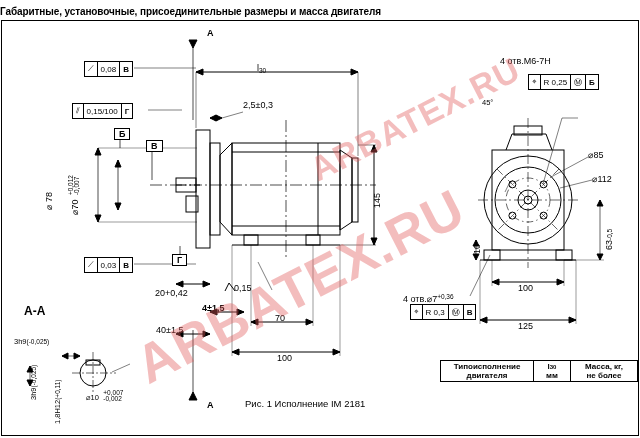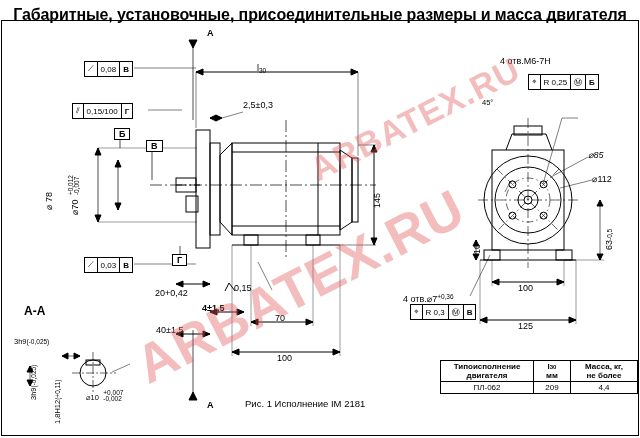--- a/index.html
+++ b/index.html
@@ -6,22 +6,22 @@
   body{
     width:640px;height:438px;
     background:#ffffff;
     font-family:"Liberation Sans", sans-serif;
     color:#000;
     position:relative;
     overflow:hidden;
   }
   .abs{position:absolute;}
   .title{
-    top:6px;left:0;width:640px;text-align:center;
-    font-size:16px;font-weight:bold;letter-spacing:-0.1px;
+    top:6px;left:0;width:640px;
+    font-size:10px;font-weight:bold;letter-spacing:-0.1px;
   }
   .frame{
     position:absolute;left:1px;top:20px;width:636px;height:414px;
     border:1px solid #000;
   }
   .txt{font-size:9px;white-space:nowrap;}
   .txt-sm{font-size:7.5px;white-space:nowrap;}
   .txt-xs{font-size:6.5px;white-space:nowrap;}
   .b{font-weight:bold;}
   .vert{transform:rotate(-90deg);transform-origin:left top;}
@@ -303,21 +303,21 @@
 <div class="abs txt" style="left:245px;top:398px;font-size:9.5px;">Рис. 1 Исполнение IM 2181</div>
 
 <div class="abs txt" style="left:500px;top:56px;">4 отв.М6-7Н</div>
 <div class="abs tolbox" style="left:528px;top:74px;">
   <div>⌖</div>
   <div>R 0,25</div>
   <div>Ⓜ</div>
   <div class="b">Б</div>
 </div>
 <div class="abs txt-sm" style="left:482px;top:98px;">45°</div>
-<div class="abs txt" style="left:588px;top:150px;font-style:italic;">⌀85</div>
+<div class="abs txt" style="left:588px;top:150px;">⌀85</div>
 <div class="abs txt" style="left:592px;top:174px;">⌀112</div>
 <div class="abs txt vert" style="left:472px;top:254px;">10</div>
 <div class="abs vert" style="left:598px;top:250px;">
   <span class="txt">63</span><span class="txt-xs">-0,5</span>
 </div>
 <div class="abs txt" style="left:518px;top:283px;">100</div>
 <div class="abs txt" style="left:518px;top:321px;">125</div>
 <div class="abs" style="left:403px;top:288px;">
   <span class="txt">4 отв.⌀7</span><span class="txt-xs" style="position:relative;top:-3px;">+0,36</span>
 </div>
@@ -337,24 +337,19 @@
     </th>
     <th style="width:30px;">
       <div><span>l</span><span style="font-size:6px;">30</span></div>
       <div>мм</div>
     </th>
     <th style="width:60px;">
       <div>Масса, кг,</div>
       <div>не более</div>
     </th>
   </tr>
-  <tr>
-    <td class="b">ПЛ-062</td>
-    <td class="b">209</td>
-    <td class="b">4,4</td>
-  </tr>
 </tbody>
   </table>
 
 <div class="wm">
   <span class="w1">ARBATEX.RU</span>
   <span class="w2">ARBATEX.RU</span>
 </div>
 
 </body></html>

